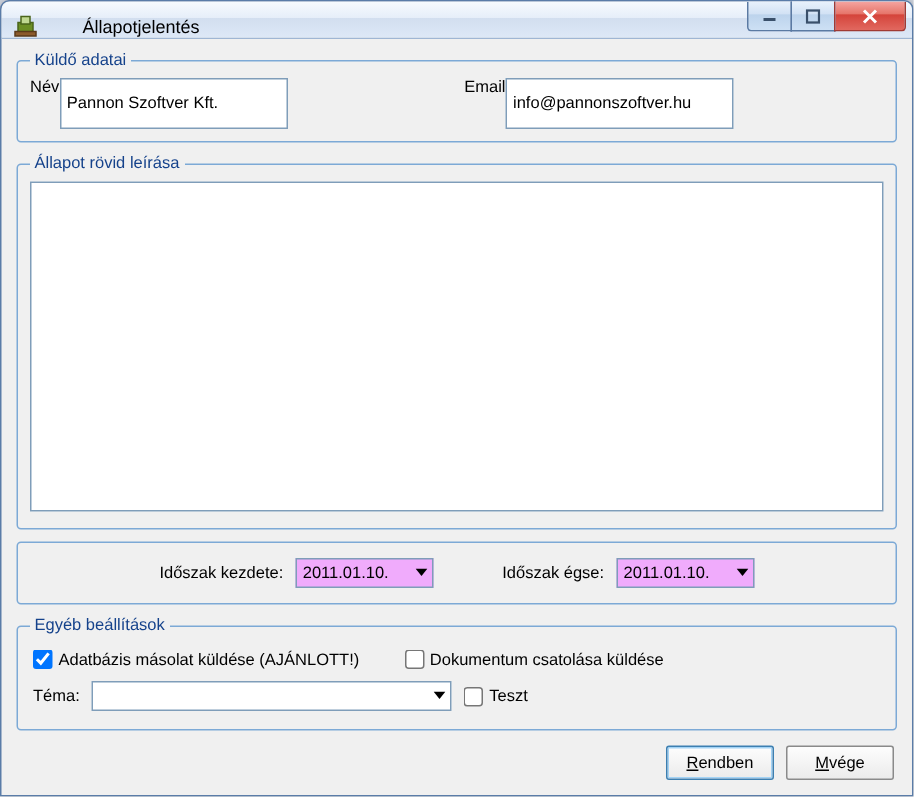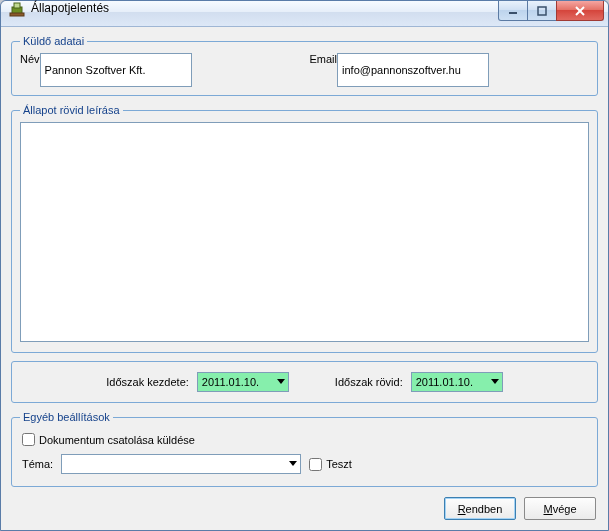--- a/index.html
+++ b/index.html
@@ -18,23 +18,24 @@
   border-radius: 6px 6px 0 0;
   display: flex;
   flex-direction: column;
   box-shadow: 0 0 8px rgba(0,0,0,0.3);
 }
 .titlebar {
   height: 30px;
   background: linear-gradient(to bottom, #f7fbff 0%, #e6eef9 45%, #d2deef 46%, #dde8f7 100%);
   border-bottom: 1px solid #9fb6d4;
   display: flex;
-  align-items: flex-start;
+  align-items: flex-end;
   border-radius: 6px 6px 0 0;
   position: relative;
+  gap: 24px;
 }
 .titlebar .icon {
   width: 16px;
   height: 16px;
   margin: 0 6px 0 8px;
 }
 .titlebar .title {
   color: #000;
   font-size: 12px;
 }
@@ -116,21 +117,21 @@
 }
 .date-combo {
   position: relative;
   display: inline-flex;
   align-items: center;
 }
 .date-combo input {
   width: 92px;
   height: 20px;
   border: 1px solid #7f9db9;
-  background: #86efac;
+  background: #f0abfc;
   padding: 2px 18px 2px 4px;
   font-family: inherit;
   font-size: 11px;
 }
 .date-combo .arrow, .combo .arrow {
   position: absolute;
   right: 4px;
   top: 50%;
   transform: translateY(-50%);
   pointer-events: none;
@@ -229,33 +230,37 @@
     <fieldset>
       <div class="log-row">
         <span>Időszak kezdete:</span>
         <span class="date-combo">
           <input type="text" value="2011.01.10." style="">
           <svg class="arrow" width="8" height="6">
               <polygon points="0,0 8,0 4,5" fill="#000"></polygon>
             </svg>
         </span>
         <span style="width:30px"></span>
-        <span>Időszak rövid:</span>
+        <span>Időszak égse:</span>
         <span class="date-combo">
           <input type="text" value="2011.01.10." style="">
           <svg class="arrow" width="8" height="6">
               <polygon points="0,0 8,0 4,5" fill="#000"></polygon>
             </svg>
         </span>
       </div>
     </fieldset>
 
     <fieldset>
       <legend>Egyéb beállítások</legend>
       <div class="other-row1">
+        <label class="chk">
+          <input type="checkbox" checked="" style="">
+          <span>Adatbázis másolat küldése (AJÁNLOTT!)</span>
+        </label>
         <label class="chk">
           <input type="checkbox" style="">
           <span>Dokumentum csatolása küldése</span>
         </label>
       </div>
       <div class="other-row2">
         <span>Téma:</span>
         <span class="combo">
           <input type="text" value="" style="">
           <svg class="arrow" width="8" height="6">

